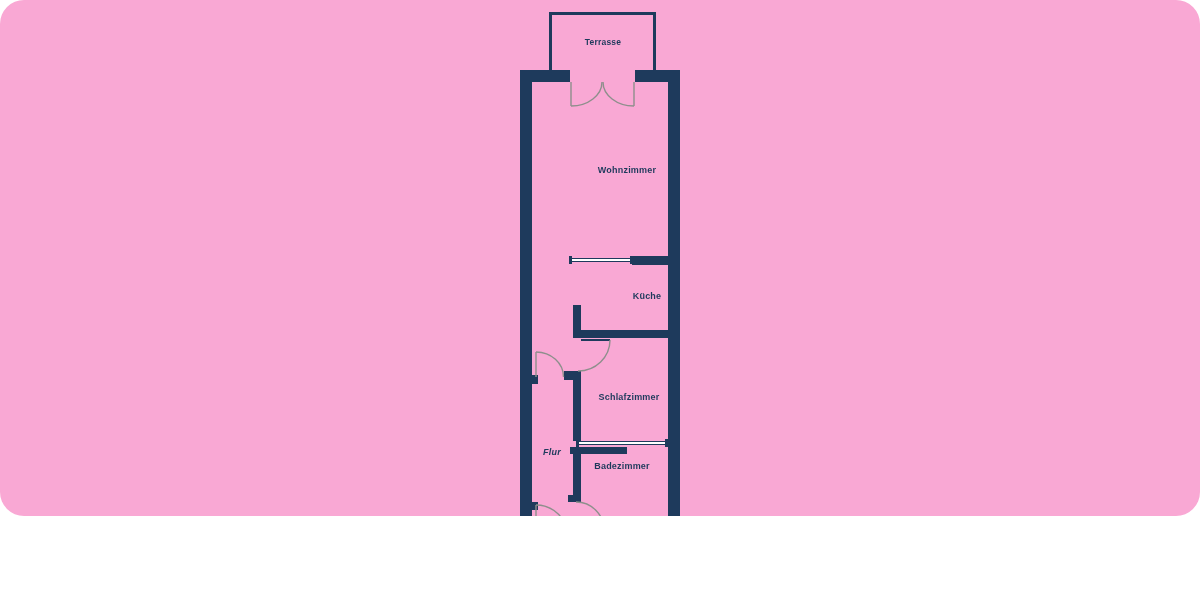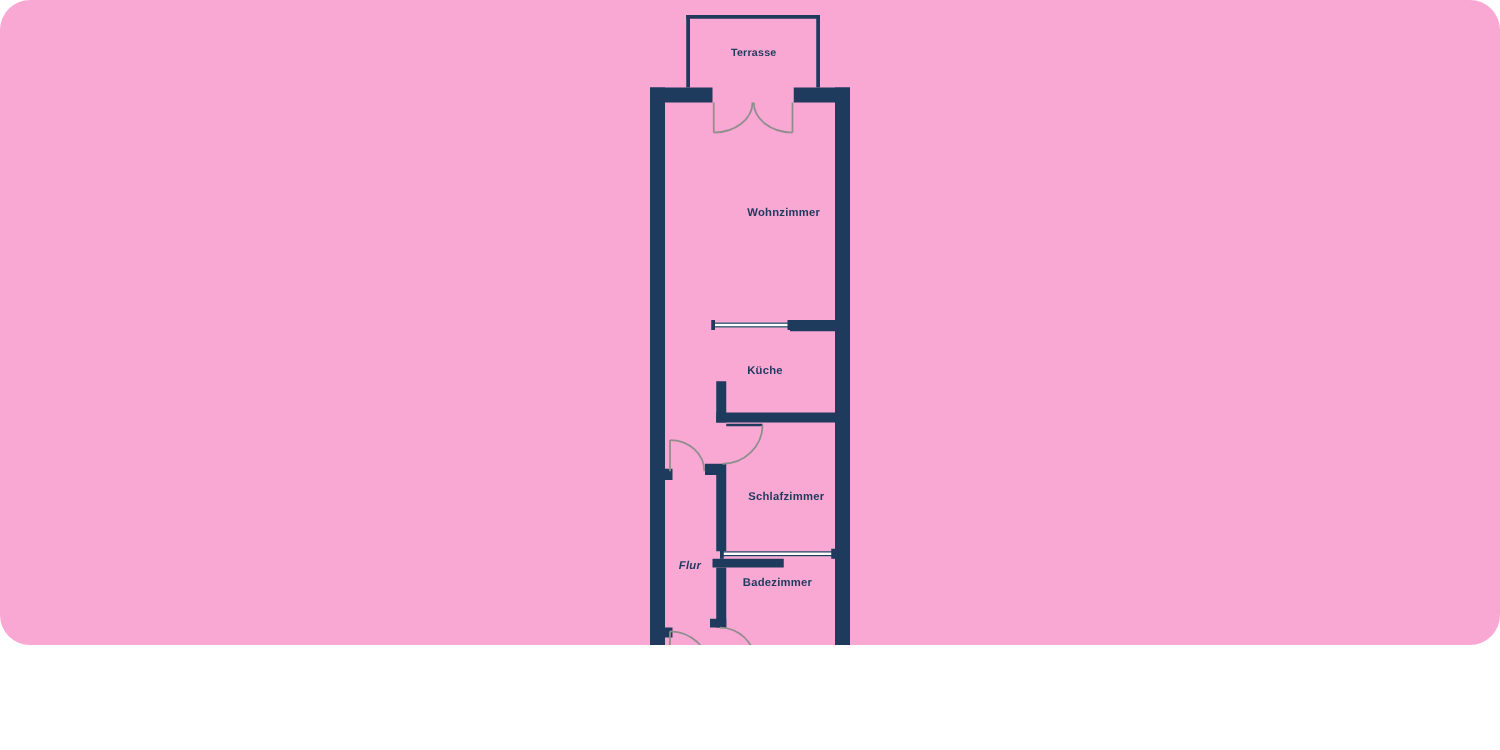--- a/index.html
+++ b/index.html
@@ -99,18 +99,18 @@
     <g text-anchor="middle" font-family="Liberation Sans, sans-serif">
       <text class="compass-letter" x="594" y="555">S</text>
       <text class="compass-letter" x="577" y="575">O</text>
       <text class="compass-letter" x="619" y="572">W</text>
       <text class="compass-letter" x="599" y="593">N</text>
     </g>
   </svg>
 
   <div class="room-label" style="left:603px;top:42px;font-size:8.5px;">Terrasse</div>
   <div class="room-label" style="left:603px;top:170px;margin-left:24px;">Wohnzimmer</div>
-  <div class="room-label" style="left:590px;top:296px;padding-left:44px;">Küche</div>
+  <div class="room-label" style="left:625px;top:296px;padding-left:44px;">Küche</div>
   <div class="room-label" style="left:629px;top:397px;">Schlafzimmer</div>
   <div class="room-label" style="left:552px;top:452px;font-style:italic;">Flur</div>
   <div class="room-label" style="left:622px;top:466px;">Badezimmer</div>
 
 </div>
 
 </body></html>

